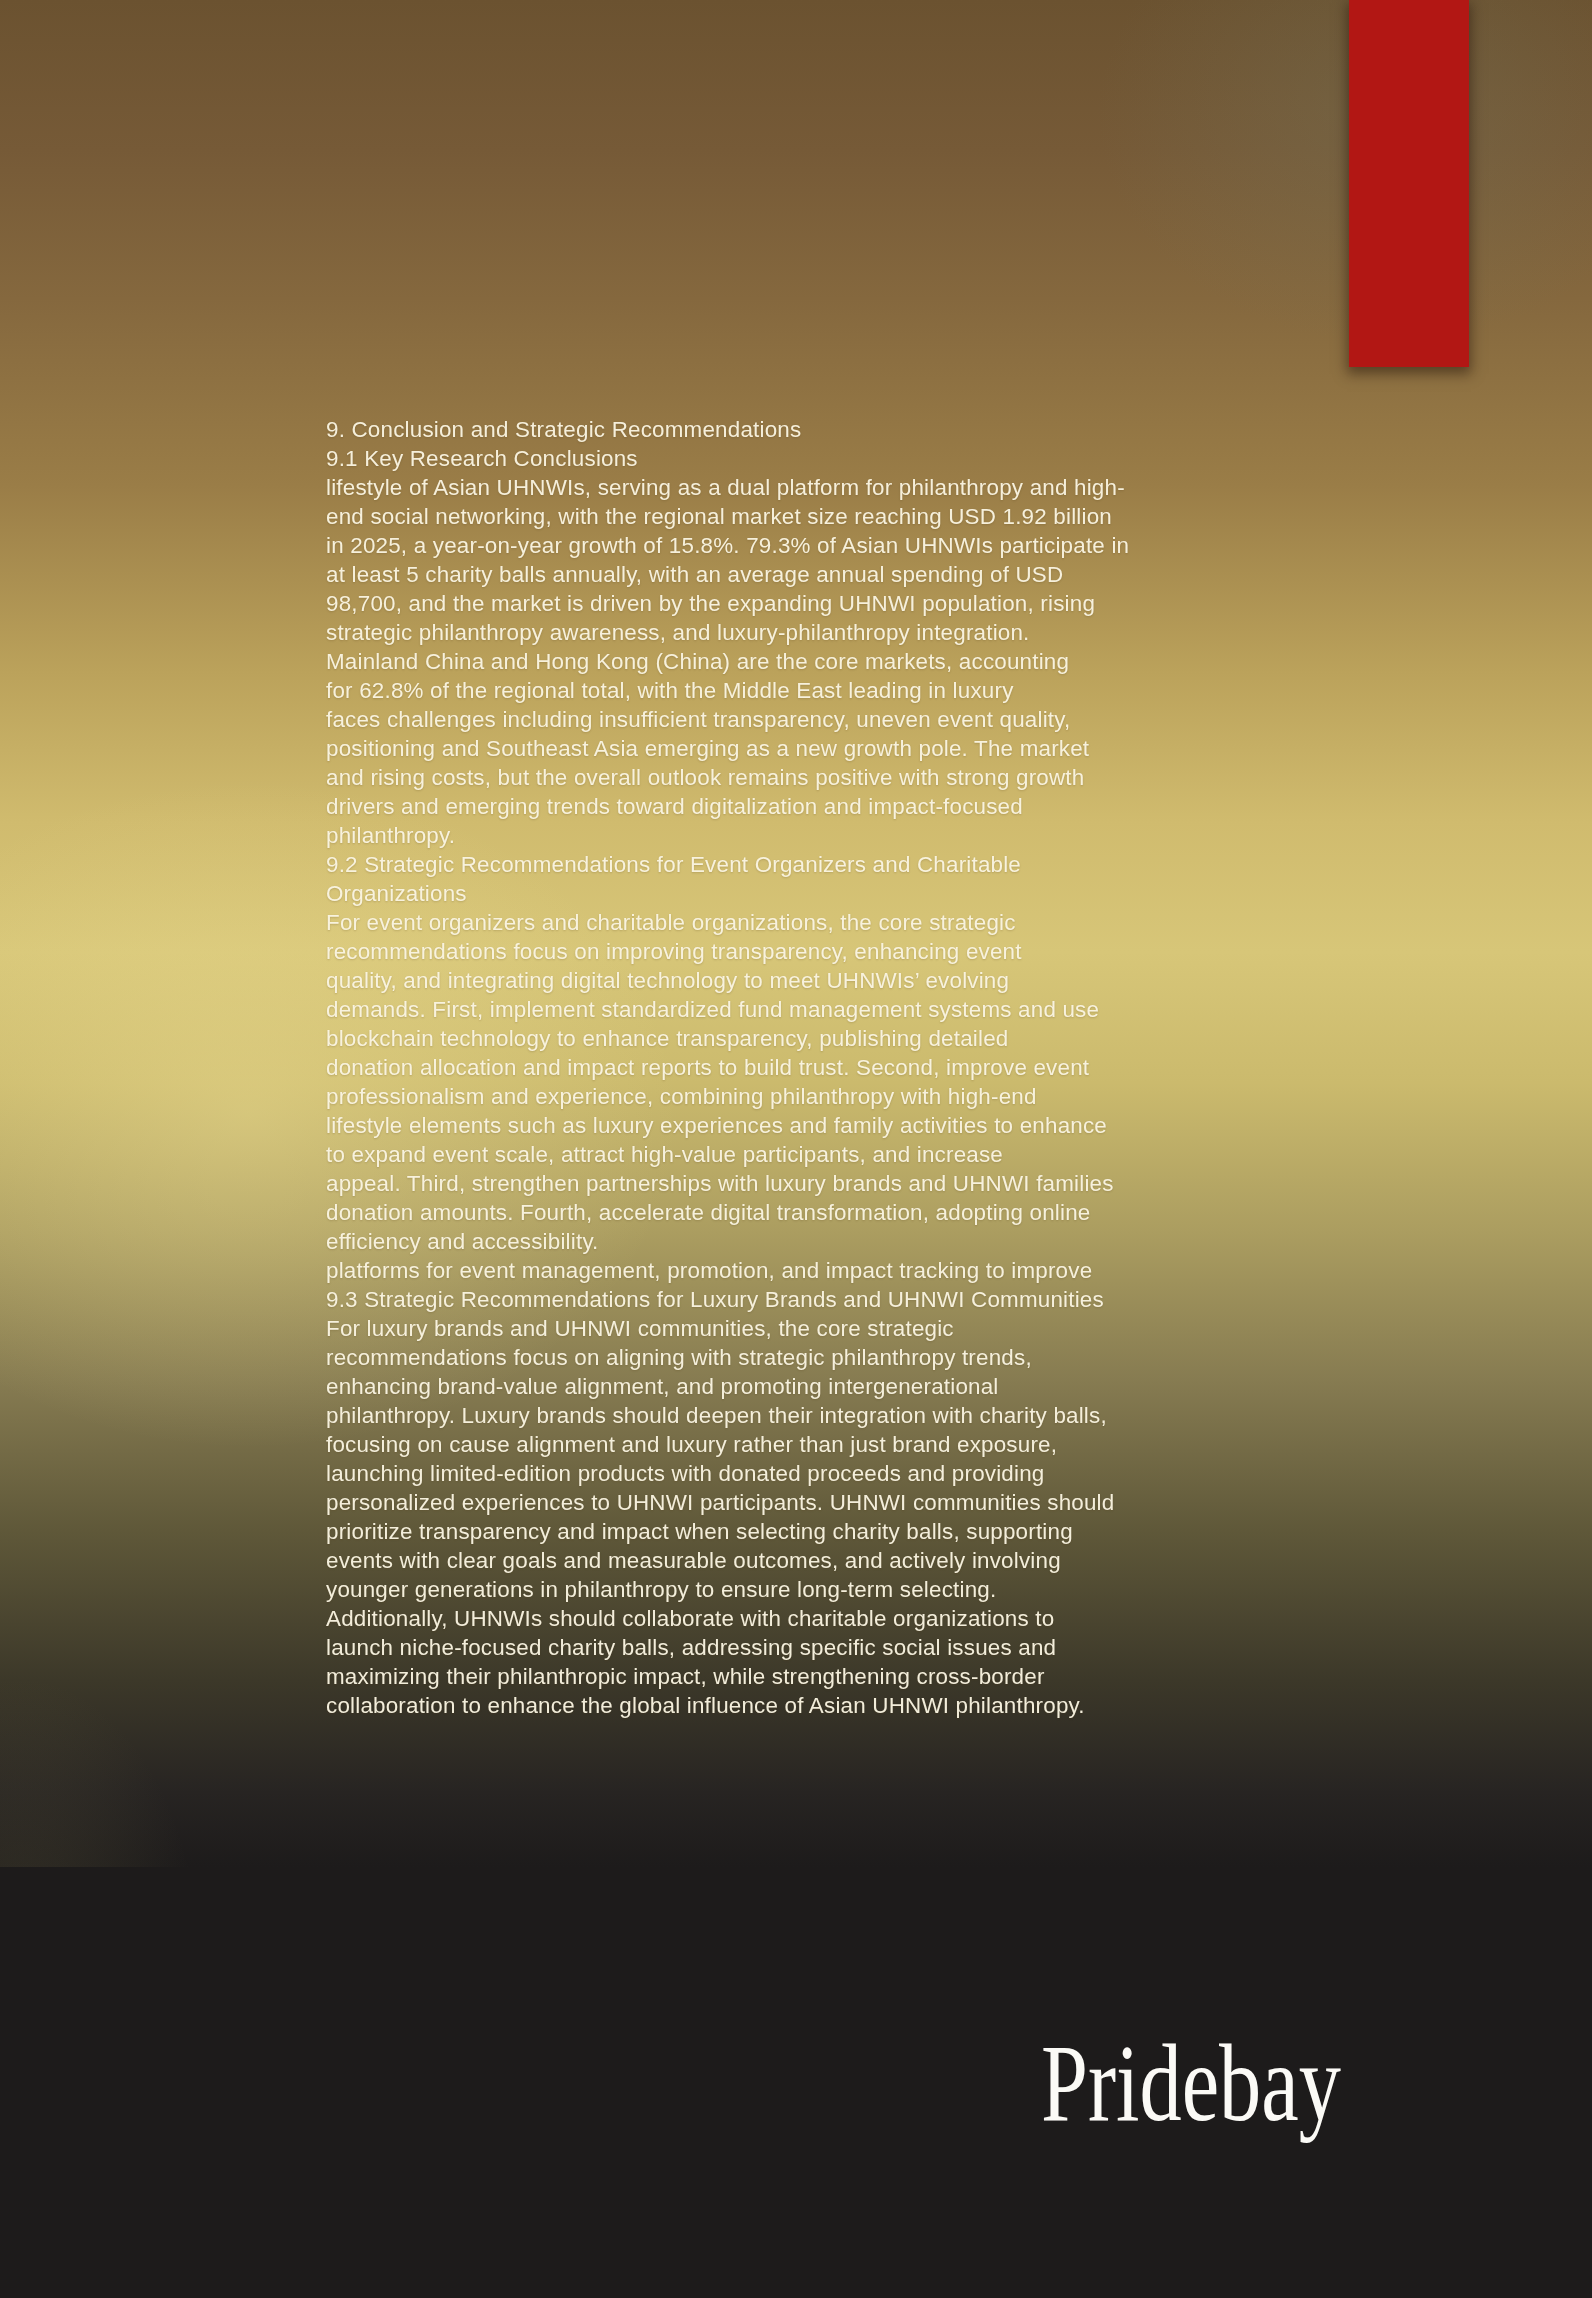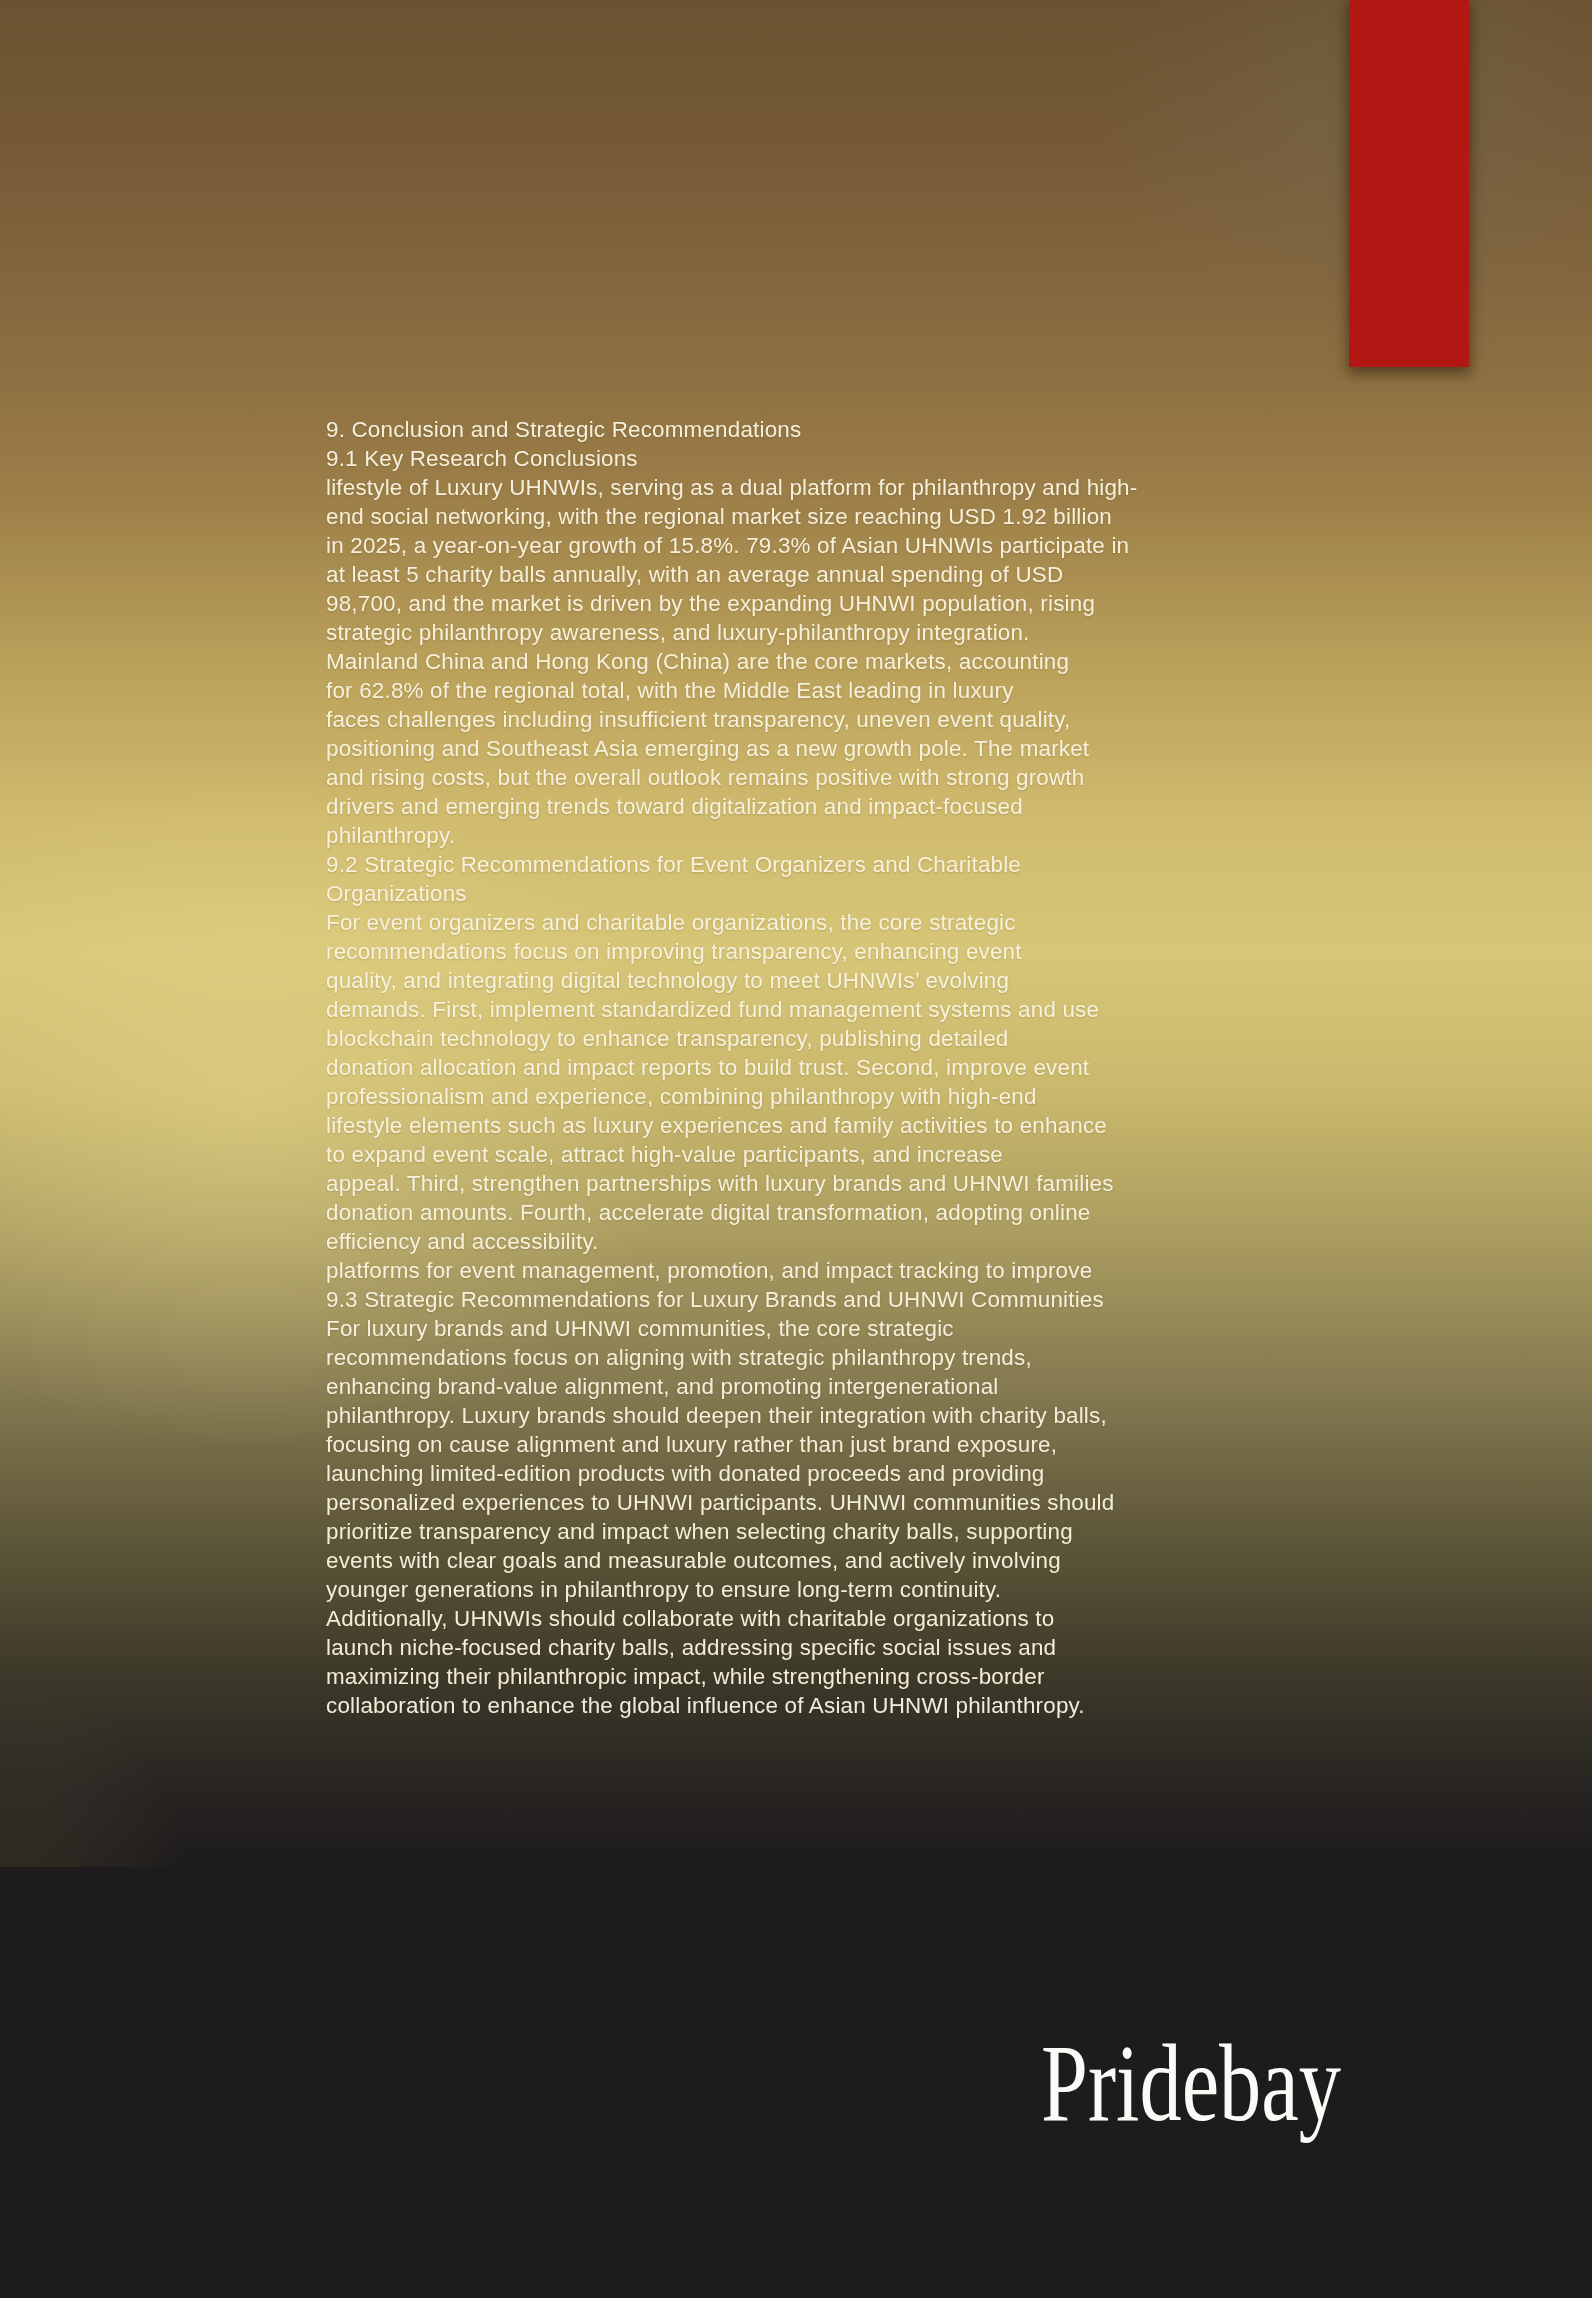--- a/index.html
+++ b/index.html
@@ -54,21 +54,21 @@
   }
 </style>
 </head>
 <body>
 
 <div class="page">
   <div class="red-bar" style="background: rgb(178, 23, 20);"></div>
   <div class="body-text">
       <div class="line">9. Conclusion and Strategic Recommendations</div>
       <div class="line">9.1 Key Research Conclusions</div>
-      <div class="line">lifestyle of Luxury UHNWIs, serving as a dual platform for philanthropy and high-</div>
+      <div class="line">lifestyle of Asian UHNWIs, serving as a dual platform for philanthropy and high-</div>
       <div class="line">end social networking, with the regional market size reaching USD 1.92 billion</div>
       <div class="line">in 2025, a year-on-year growth of 15.8%. 79.3% of Asian UHNWIs participate in</div>
       <div class="line">at least 5 charity balls annually, with an average annual spending of USD</div>
       <div class="line">98,700, and the market is driven by the expanding UHNWI population, rising</div>
       <div class="line">strategic philanthropy awareness, and luxury-philanthropy integration.</div>
       <div class="line">Mainland China and Hong Kong (China) are the core markets, accounting</div>
       <div class="line">for 62.8% of the regional total, with the Middle East leading in luxury</div>
       <div class="line">faces challenges including insufficient transparency, uneven event quality,</div>
       <div class="line">positioning and Southeast Asia emerging as a new growth pole. The market</div>
       <div class="line">and rising costs, but the overall outlook remains positive with strong growth</div>
@@ -92,21 +92,21 @@
       <div class="line">9.3 Strategic Recommendations for Luxury Brands and UHNWI Communities</div>
       <div class="line">For luxury brands and UHNWI communities, the core strategic</div>
       <div class="line">recommendations focus on aligning with strategic philanthropy trends,</div>
       <div class="line">enhancing brand-value alignment, and promoting intergenerational</div>
       <div class="line">philanthropy. Luxury brands should deepen their integration with charity balls,</div>
       <div class="line">focusing on cause alignment and luxury rather than just brand exposure,</div>
       <div class="line">launching limited-edition products with donated proceeds and providing</div>
       <div class="line">personalized experiences to UHNWI participants. UHNWI communities should</div>
       <div class="line">prioritize transparency and impact when selecting charity balls, supporting</div>
       <div class="line">events with clear goals and measurable outcomes, and actively involving</div>
-      <div class="line">younger generations in philanthropy to ensure long-term continuity.</div>
+      <div class="line">younger generations in philanthropy to ensure long-term selecting.</div>
       <div class="line">Additionally, UHNWIs should collaborate with charitable organizations to</div>
       <div class="line">launch niche-focused charity balls, addressing specific social issues and</div>
       <div class="line">maximizing their philanthropic impact, while strengthening cross-border</div>
       <div class="line">collaboration to enhance the global influence of Asian UHNWI philanthropy.</div>
     </div>
   <div class="brand">Pridebay</div>
 </div>
 
 
 </body></html>

